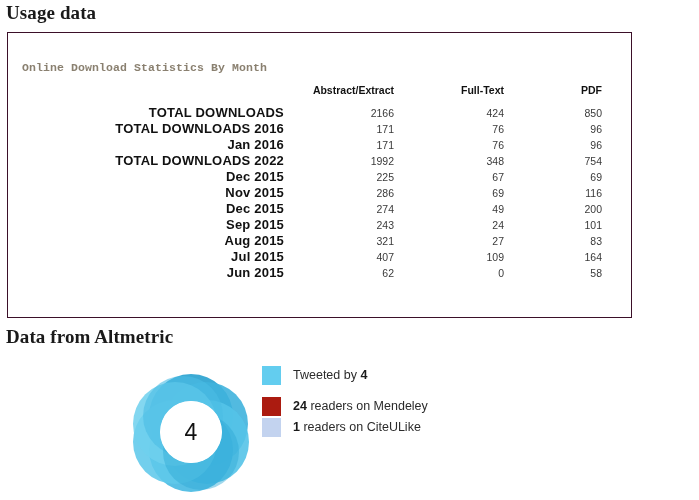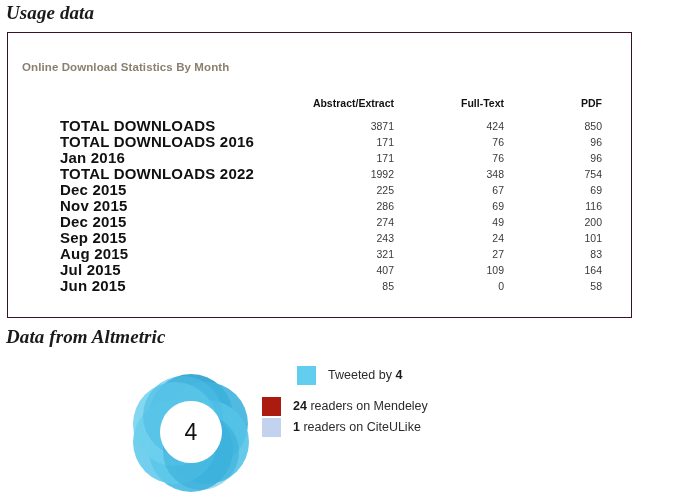--- a/index.html
+++ b/index.html
@@ -15,21 +15,20 @@
     overflow: hidden;
   }
 
   
   .section-heading {
     font-family: "Liberation Serif", serif;
     font-weight: bold;
     font-size: 19px;
     color: #1a1a1a;
     letter-spacing: 0.1px;
-    font-style: italic;
   }
   #usage-heading {
     position: absolute;
     left: 6px;
     top: 2px;
   }
   #altmetric-heading {
     position: absolute;
     left: 6px;
     top: 326px;
@@ -44,32 +43,32 @@
     height: 286px;
     border: 1px solid #3b1029;
     box-sizing: border-box;
     background: #ffffff;
   }
 
   #table-caption {
     position: absolute;
     left: 22px;
     top: 61px;
-    font-family: Liberation Sans, sans-serif;
+    font-family: Liberation Mono, monospace;
     font-size: 11.5px;
     font-weight: bold;
     color: #8a8070;
     letter-spacing: 0.1px;
   }
 
   
   #stats-table {
     position: absolute;
     left: 22px;
-    top: 97px;
+    top: 84px;
     width: 580px;
     border-collapse: collapse;
     font-size: 10.5px;
   }
   #stats-table th {
     font-weight: bold;
     color: #111111;
     font-size: 10.5px;
     padding: 0 0 9px 0;
     text-align: right;
@@ -78,25 +77,25 @@
   #stats-table th.label-col {
     text-align: left;
   }
   #stats-table td {
     padding: 0;
     height: 16px;
     line-height: 16px;
     white-space: nowrap;
   }
   #stats-table td.row-label {
-    text-align: left;
+    text-align: right;
     font-weight: bold;
     color: #111111;
     padding-left: 38px;
-    font-size: 15px;
+    font-size: 13px;
     letter-spacing: 0.2px;
   }
   #stats-table td.num {
     text-align: right;
     color: #3a3a3a;
     font-size: 10.5px;
   }
   #stats-table col.c-label { width: 262px; }
   #stats-table col.c-abs   { width: 110px; }
   #stats-table col.c-full  { width: 110px; }
@@ -142,21 +141,21 @@
     position: absolute;
     left: 262px;
     top: 10px;
     width: 300px;
   }
   .legend-row {
     display: flex;
     align-items: center;
     height: 20px;
   }
-  .legend-row.r1 { margin-bottom: 11px; margin-left: 35px; }
+  .legend-row.r1 { margin-bottom: 11px; }
   .legend-row.r2 { margin-bottom: 1px; }
   .legend-swatch {
     width: 19px;
     height: 19px;
     flex: 0 0 19px;
   }
   .legend-text {
     margin-left: 12px;
     font-size: 12.5px;
     color: #2b2b2b;
@@ -187,21 +186,21 @@
     <tr>
       <th class="label-col"></th>
       <th>Abstract/Extract</th>
       <th>Full-Text</th>
       <th>PDF</th>
     </tr>
   </thead>
   <tbody id="stats-body">
       <tr>
         <td class="row-label">TOTAL DOWNLOADS</td>
-        <td class="num">3871</td>
+        <td class="num">2166</td>
         <td class="num">424</td>
         <td class="num">850</td>
       </tr>
       <tr>
         <td class="row-label">TOTAL DOWNLOADS 2016</td>
         <td class="num">171</td>
         <td class="num">76</td>
         <td class="num">96</td>
       </tr>
       <tr>
@@ -247,21 +246,21 @@
         <td class="num">83</td>
       </tr>
       <tr>
         <td class="row-label">Jul 2015</td>
         <td class="num">407</td>
         <td class="num">109</td>
         <td class="num">164</td>
       </tr>
       <tr>
         <td class="row-label">Jun 2015</td>
-        <td class="num">85</td>
+        <td class="num">62</td>
         <td class="num">0</td>
         <td class="num">58</td>
       </tr>
     </tbody>
 </table>
 
 <div id="altmetric-heading" class="section-heading">Data from Altmetric</div>
 
 <div id="altmetric-area">
 

